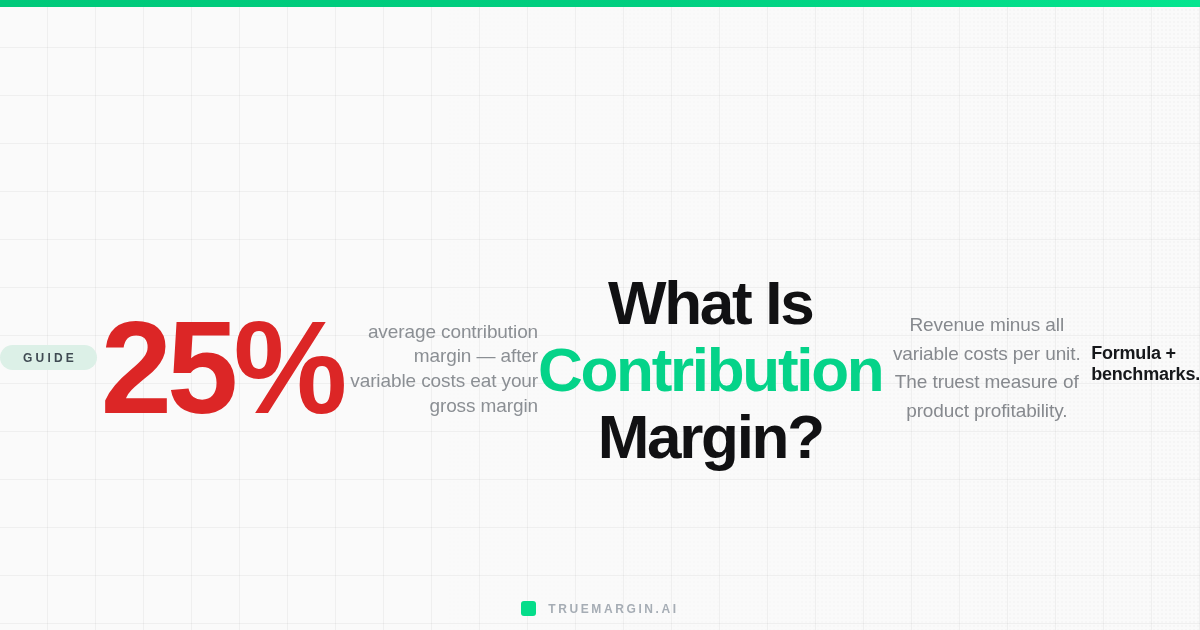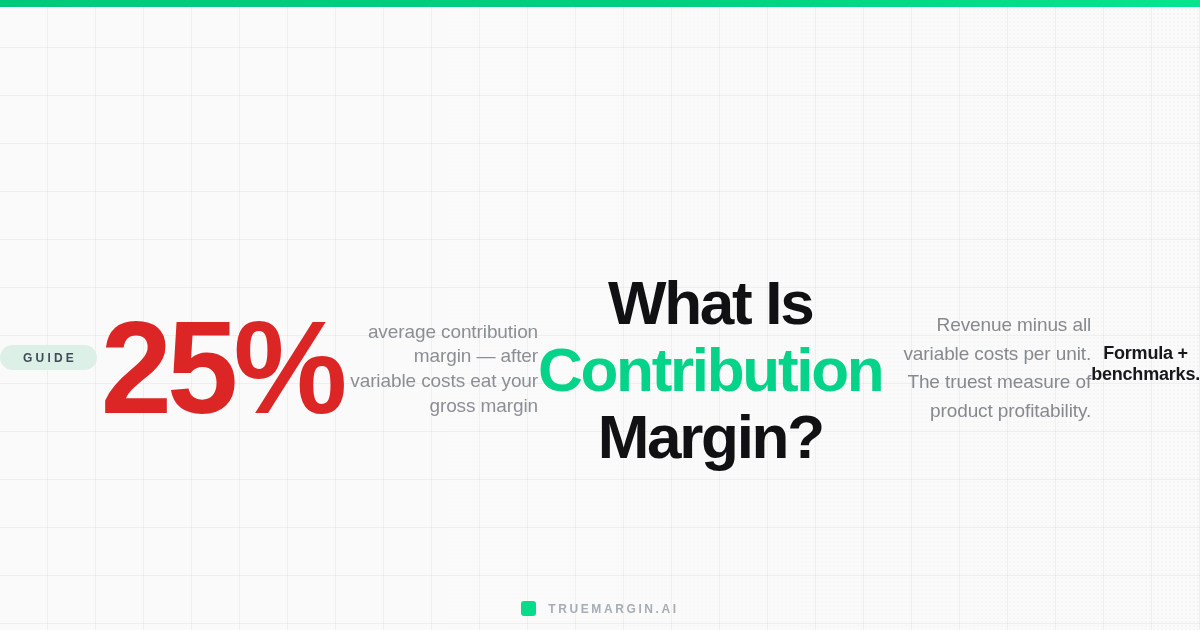--- a/index.html
+++ b/index.html
@@ -102,30 +102,29 @@
     color: #111113;
     max-width: 1000px;
   }
 
   .headline .line { display: block; }
   .headline .accent { color: #05d389; }
 
   .subcopy {
     margin-top: 21px;
     width: 660px;
-    text-align: right;
+    text-align: center;
     color: #86898e;
     font-size: 19px;
     line-height: 1.5;
     letter-spacing: -0.1px;
   }
 
   .kicker {
     margin-top: 13px;
-    text-align: center;
     color: #16181b;
     font-size: 18px;
     font-weight: bold;
     letter-spacing: -0.2px;
   }
 
   .footer {
     position: absolute;
     left: 0;
     bottom: 14px;

